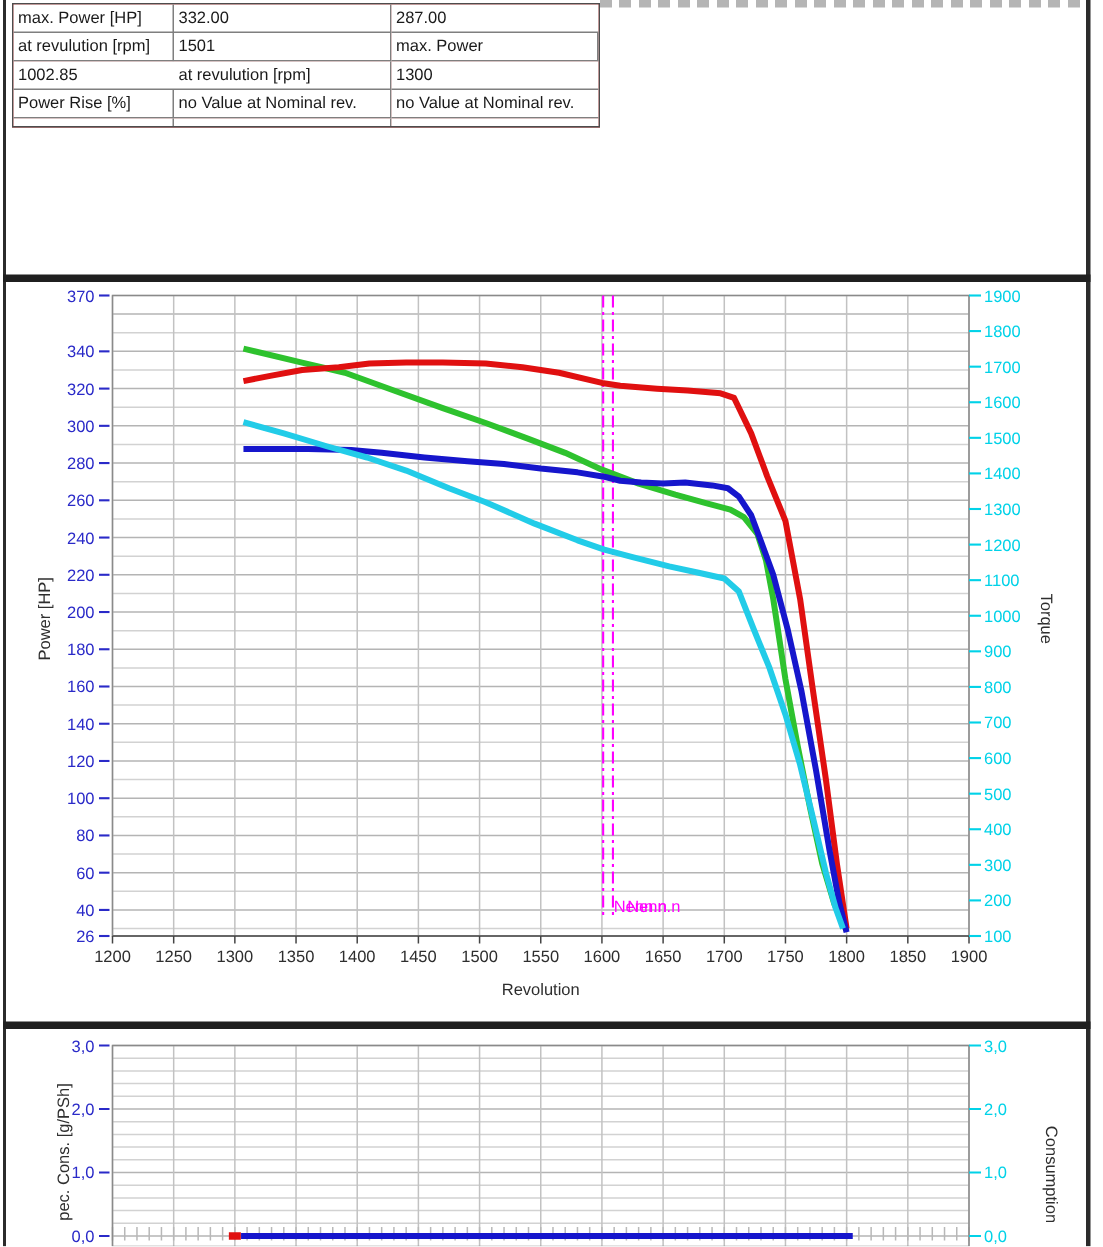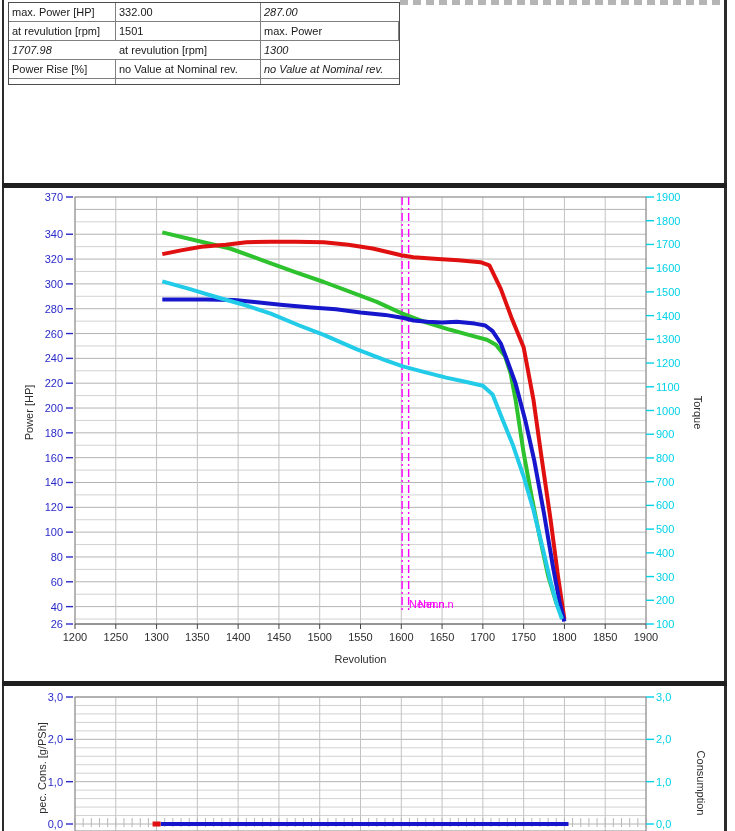--- a/index.html
+++ b/index.html
@@ -11,41 +11,41 @@
              background:repeating-linear-gradient(90deg,#b5b5b5 0 8px,#ffffff 8px 13px);}
   .sep{position:absolute;left:2px;width:725px;height:5px;background:#1f1f1f;}
   #sep1{top:183px;}
   #sep2{top:681px;}
   #results-table{position:absolute;left:8px;top:2px;display:grid;
                  grid-template-columns:107px 145px 138px;
                  border:1px solid #4d4d4d;background:#b91c1c;}
   .tcell{border-right:1px solid #7f7f7f;border-bottom:1px solid #7f7f7f;
          height:18px;line-height:18px;font-size:11px;color:#1a1a1a;
          padding-left:3px;white-space:nowrap;overflow:hidden;background:#fff;}
-  .tcell.last-col{border-right:none;font-style:italic;}
+  .tcell.last-col{border-right:none;}
   .tcell.empty{height:5px;border-bottom:none;}
   svg text{font-family:"Liberation Sans",sans-serif;}
   #chart-overlay{position:absolute;left:0;top:0;}
 </style>
 </head>
 <body>
 
 <div id="screen">
   <div id="top-strip"></div>
   <div id="edge-left"></div>
   <div id="edge-right"></div>
 
   <div id="results-table">
       <div class="tcell ">max. Power [HP]</div>
       <div class="tcell ">332.00</div>
       <div class="tcell last-col">287.00</div>
       <div class="tcell ">at revulution [rpm]</div>
       <div class="tcell ">1501</div>
       <div class="tcell ">max. Power</div>
-      <div class="tcell last-col">1707.98</div>
+      <div class="tcell last-col">1002.85</div>
       <div class="tcell ">at revulution [rpm]</div>
       <div class="tcell last-col">1300</div>
       <div class="tcell ">Power Rise [%]</div>
       <div class="tcell ">no Value at Nominal rev.</div>
       <div class="tcell last-col">no Value at Nominal rev.</div>
       <div class="tcell empty "></div>
       <div class="tcell empty "></div>
       <div class="tcell empty last-col"></div>
     </div>
 

